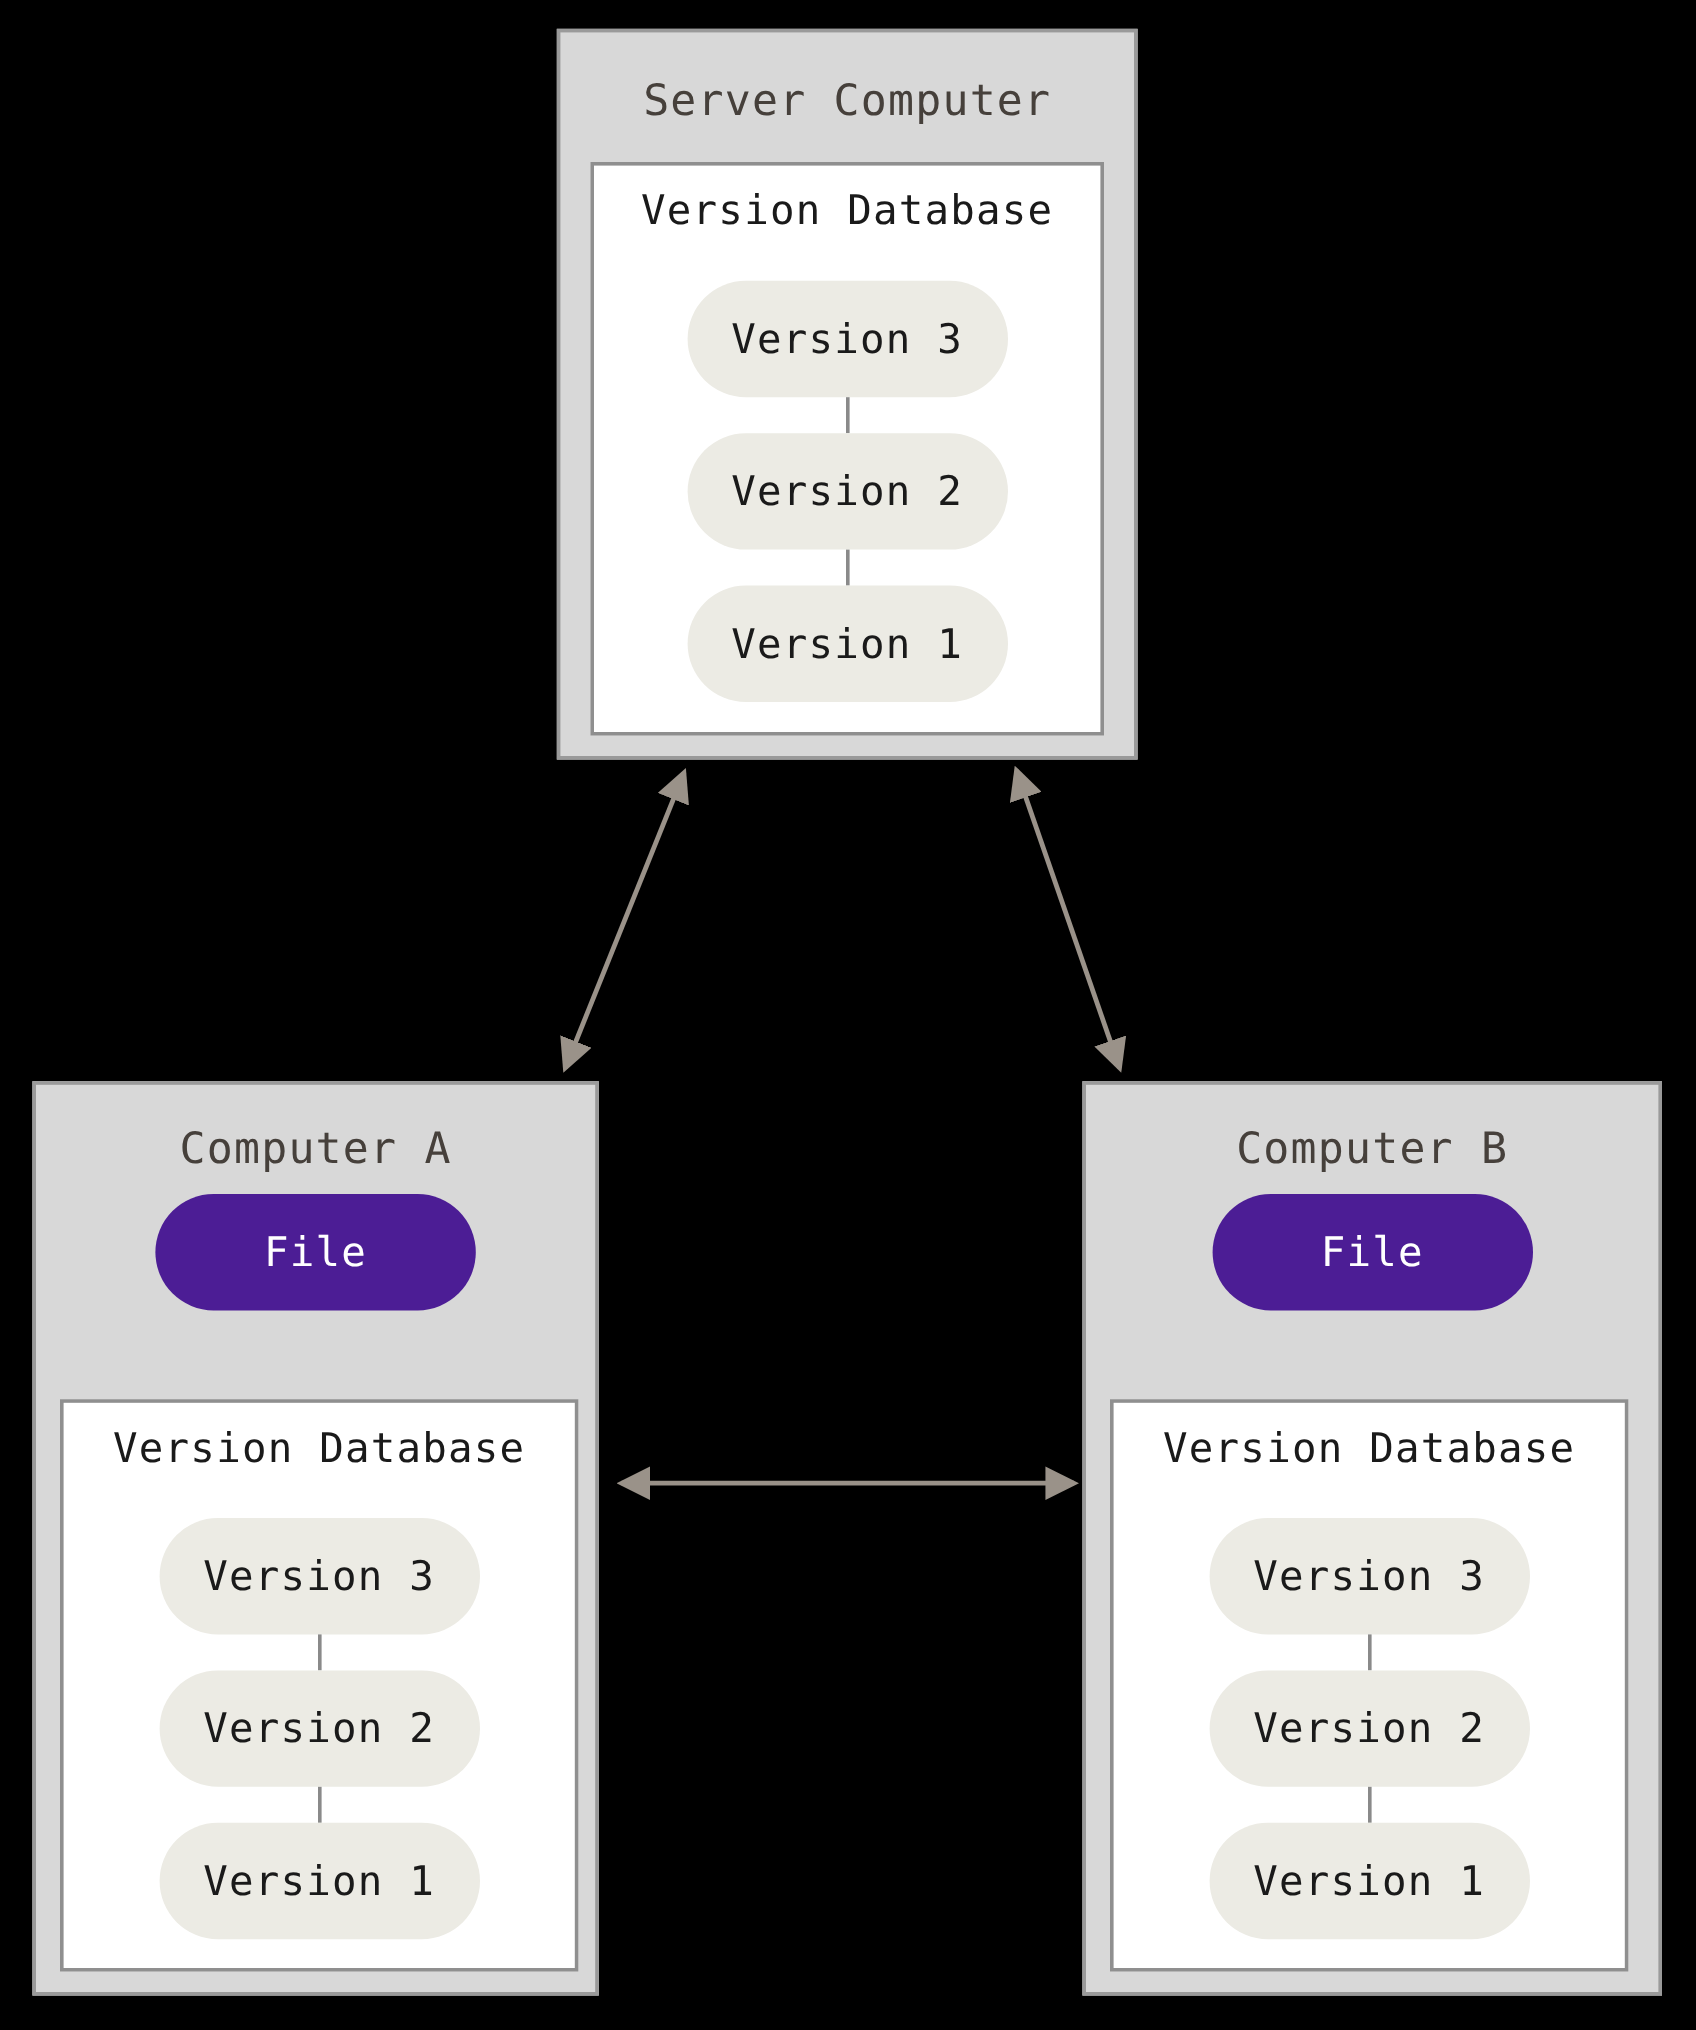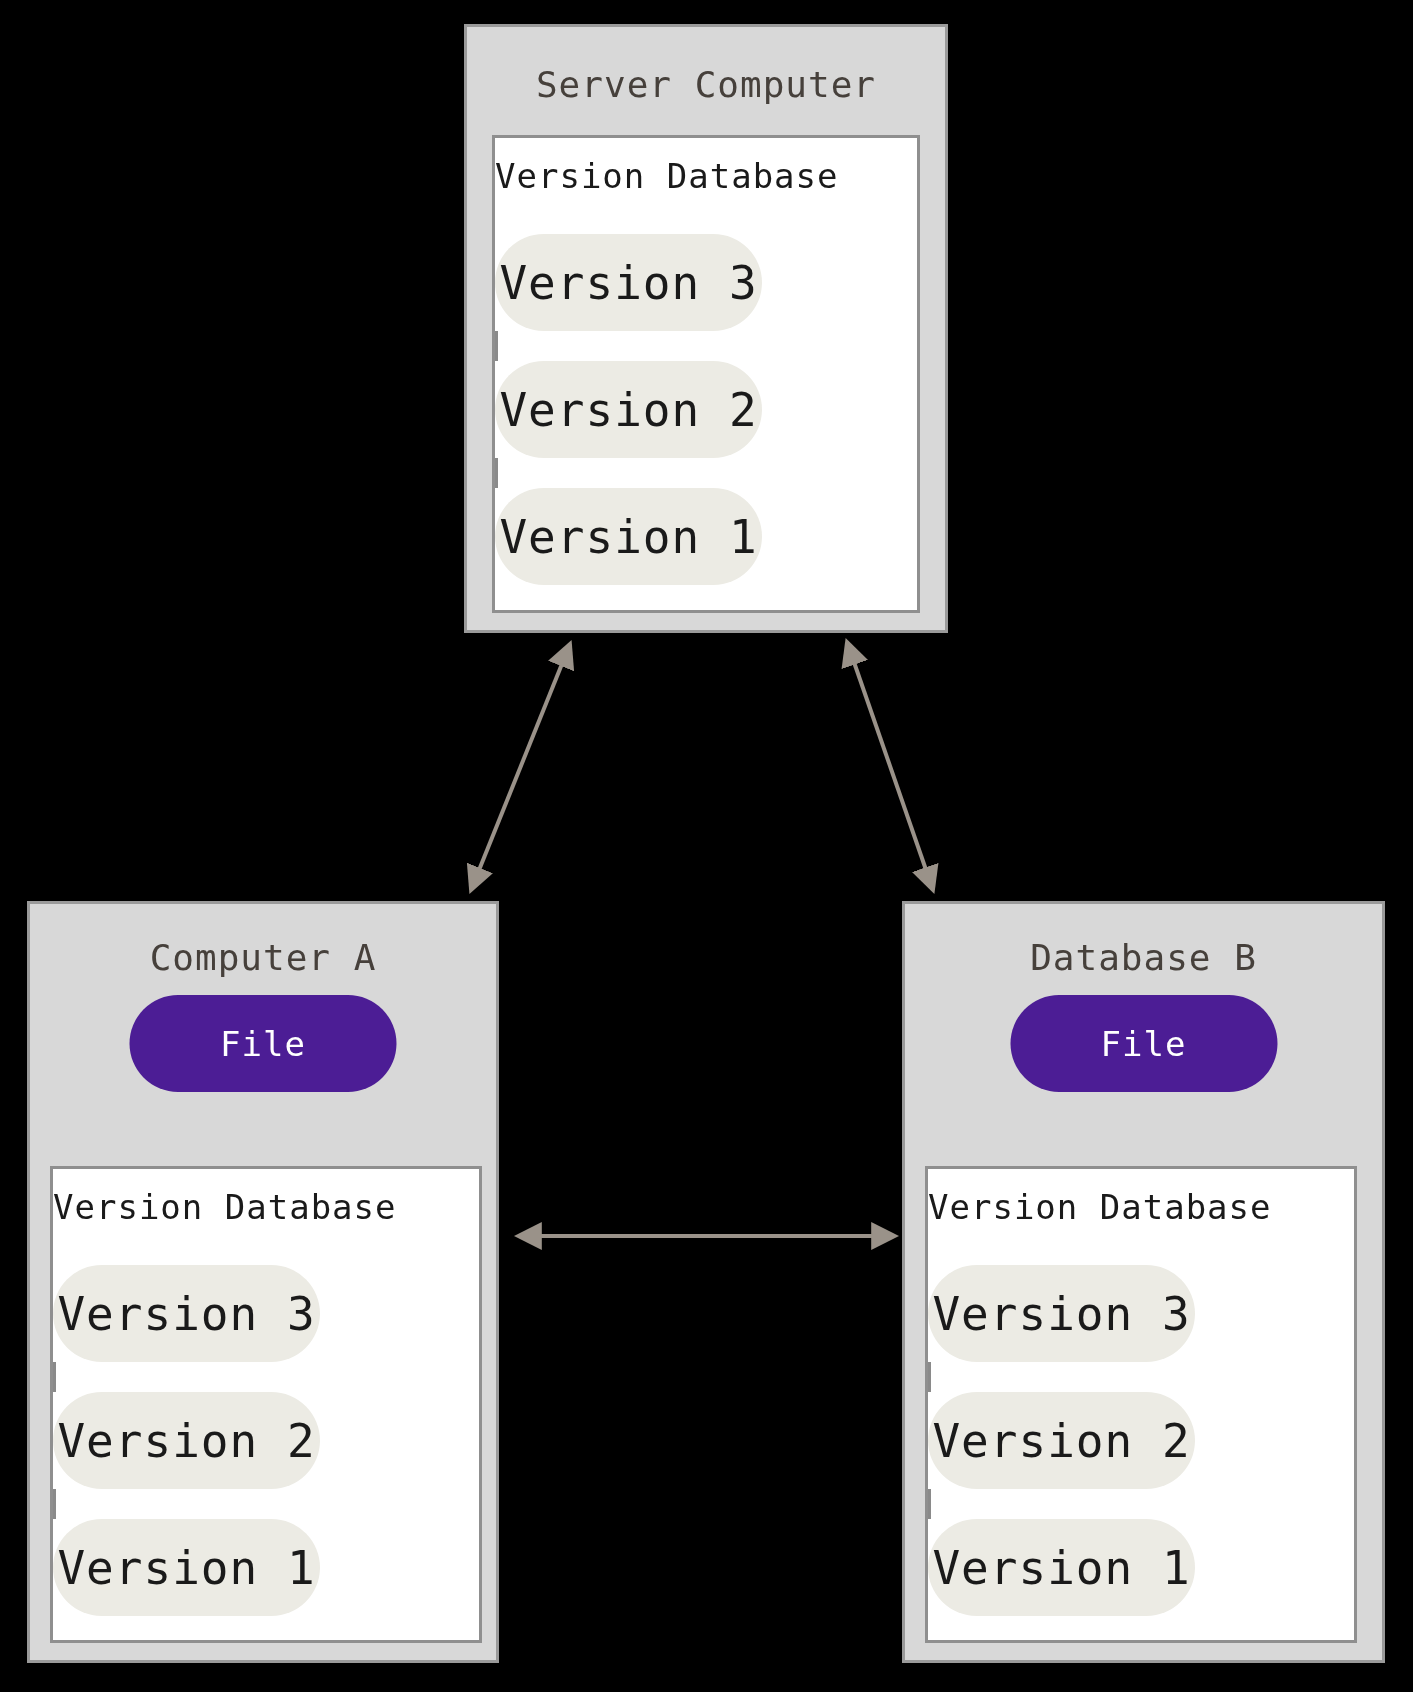--- a/index.html
+++ b/index.html
@@ -47,41 +47,42 @@
   .server .box-title { top: 38px; }
   .comp-a .box-title, .comp-b .box-title { top: 34px; }
 
   .panel {
     position: absolute;
     box-sizing: border-box;
     background: #FFFFFF;
     border: 3px solid #8F8F8F;
     display: flex;
     flex-direction: column;
+    align-items: center;
     padding-top: 16px;
   }
   .server .panel { left: 25px; top: 108px; width: 428px; height: 478px; }
   .comp-a .panel, .comp-b .panel { left: 20px; top: 262px; width: 432px; height: 477px; }
 
   .panel-title {
     font-size: 34px;
     line-height: 44px;
     color: #1A1A1A;
     letter-spacing: 1px;
     white-space: nowrap;
   }
   .panel-title { margin-bottom: 36px; }
 
   .pill {
     width: 267px;
     height: 97px;
     border-radius: 49px;
     background: #ECEBE4;
     color: #1A1A1A;
-    font-size: 46px;
+    font-size: 34px;
     letter-spacing: 1px;
     display: flex;
     align-items: center;
     justify-content: center;
     flex: 0 0 auto;
     white-space: nowrap;
   }
   .connector {
     width: 3px;
     height: 30px;
@@ -146,21 +147,21 @@
       <div class="panel-title">Version Database</div>
       <div class="pill">Version 3</div>
       <div class="connector"></div>
       <div class="pill">Version 2</div>
       <div class="connector"></div>
       <div class="pill">Version 1</div>
     </div>
   </section>
 
   <section class="outer-box comp-b">
-    <h2 class="box-title">Database B</h2>
+    <h2 class="box-title">Computer B</h2>
     <div class="file-pill">
       <span>File</span>
     </div>
     <div class="panel">
       <div class="panel-title">Version Database</div>
       <div class="pill">Version 3</div>
       <div class="connector"></div>
       <div class="pill">Version 2</div>
       <div class="connector"></div>
       <div class="pill">Version 1</div>

